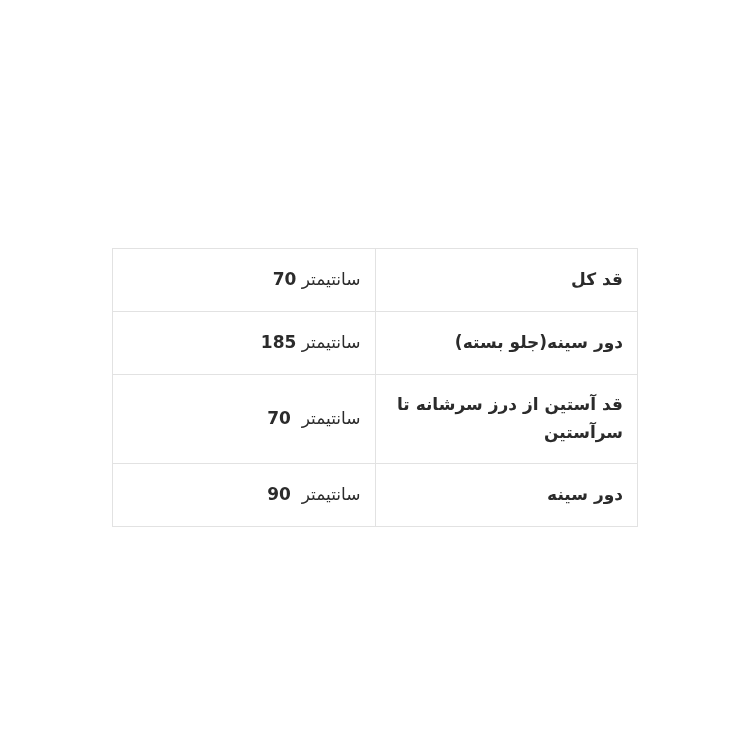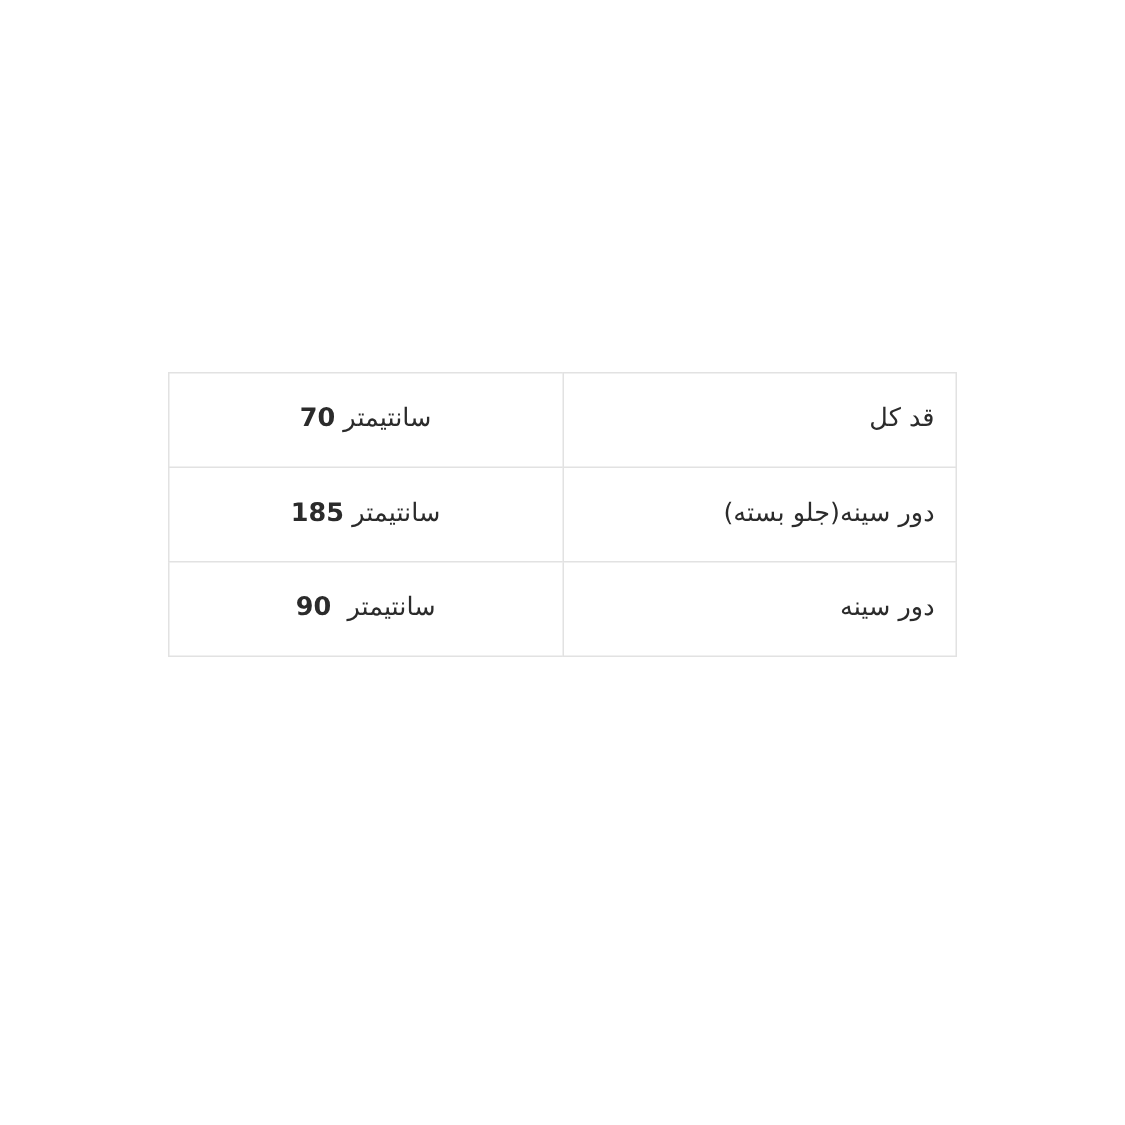--- a/index.html
+++ b/index.html
@@ -36,26 +36,26 @@
     padding: 16px 14px 18px 14px;
     vertical-align: middle;
     color: #2b2b2b;
     font-size: 17px;
     line-height: 1.65;
     background: #ffffff;
   }
   td.label-cell {
     width: 50%;
     text-align: right;
-    font-weight: 400;
+    font-weight: 700;
     margin-top: 44px;
   }
   td.value-cell {
     width: 50%;
-    text-align: center;
+    text-align: right;
     font-weight: 400;
   }
   .value-num {
     font-weight: 700;
     letter-spacing: 0;
   }
   .value-unit {
     font-weight: 400;
   }
   tr.row-tall td {
@@ -71,20 +71,24 @@
     <table class="size-table">
       <tbody>
         <tr>
           <td class="label-cell">قد کل</td>
           <td class="value-cell"><span class="value-unit">سانتیمتر</span> <span class="value-num">70</span></td>
         </tr>
         <tr>
           <td class="label-cell">دور سینه(جلو بسته)</td>
           <td class="value-cell"><span class="value-unit">سانتیمتر</span> <span class="value-num">185</span></td>
         </tr>
+        <tr class="row-tall">
+          <td class="label-cell">قد آستین از درز سرشانه تا سرآستین</td>
+          <td class="value-cell"><span class="value-unit">سانتیمتر</span>&nbsp; <span class="value-num">70</span></td>
+        </tr>
         <tr>
           <td class="label-cell">دور سینه</td>
           <td class="value-cell"><span class="value-unit">سانتیمتر</span>&nbsp; <span class="value-num">90</span></td>
         </tr>
       </tbody>
     </table>
   </div>
 </div>
 
 </body></html>

